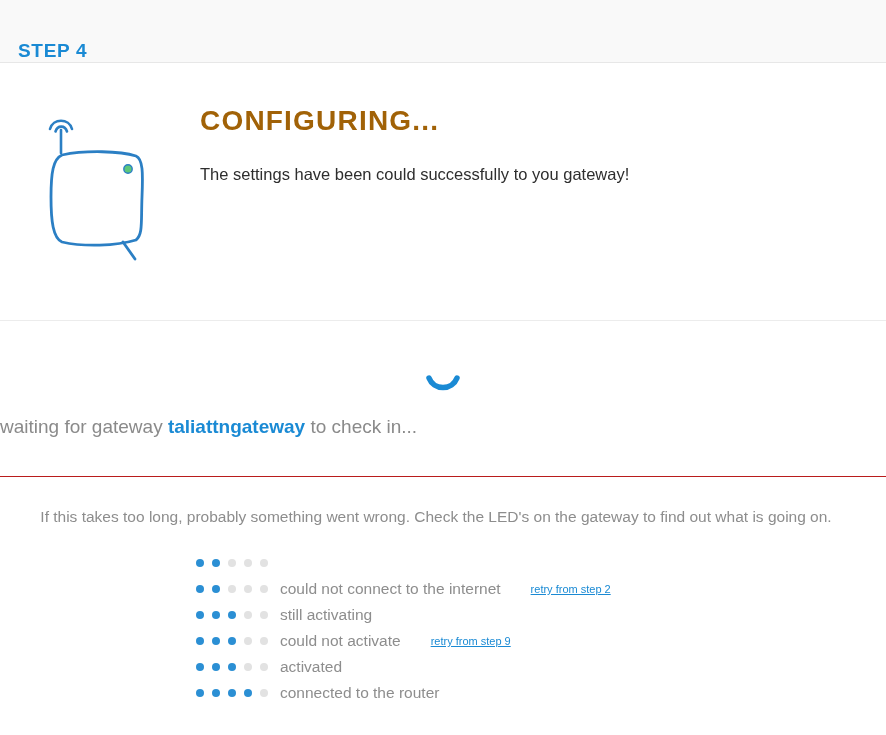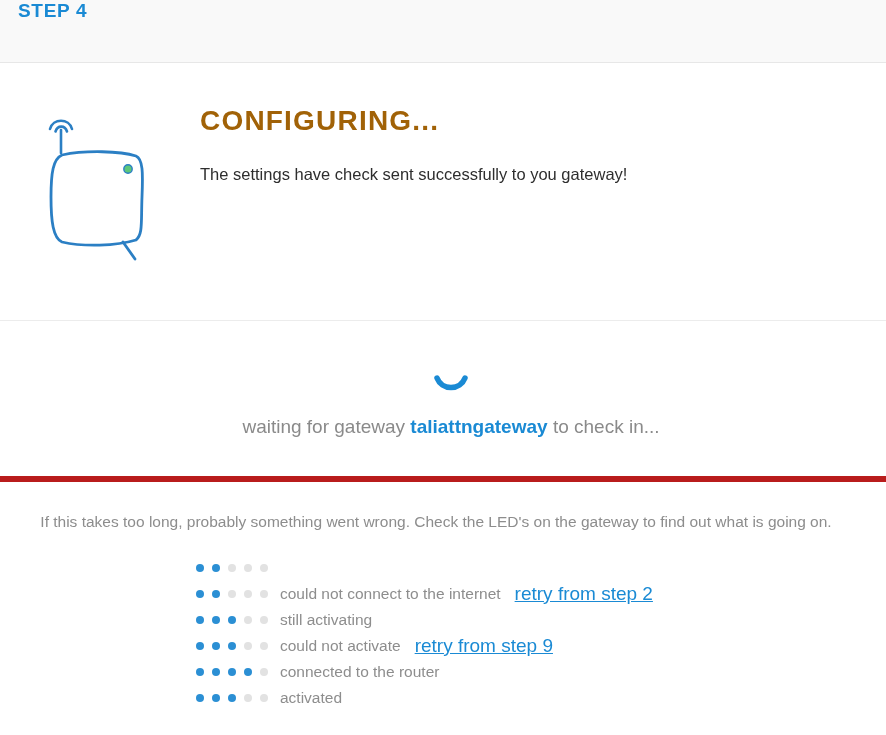--- a/index.html
+++ b/index.html
@@ -11,21 +11,21 @@
     font-family: "Liberation Sans", sans-serif;
     overflow: hidden;
   }
 
   
   .step-header {
     height: 63px;
     background: #f9f9f9;
     border-bottom: 1px solid #e7e7e7;
     display: flex;
-    align-items: flex-start;
+    align-items: flex-end;
     padding-left: 18px;
   }
   .step-header-title {
     color: #1a8ad4;
     font-size: 19px;
     font-weight: bold;
     letter-spacing: 0.7px;
   }
 
   
@@ -54,23 +54,23 @@
     margin-bottom: 26px;
   }
   .intro-line {
     color: #2e2e2e;
     font-size: 16.5px;
     line-height: 1.45;
   }
 
   
   .waiting-section {
-    border-bottom: 6px solid #b91c1c;
-    padding: 40px 0 36px 16px;
-    text-align: center;
+    border-bottom: 1px solid #b91c1c;
+    padding: 40px 0 36px 0;
+    text-align: left;
   }
   .spinner {
     width: 46px;
     height: 46px;
     margin: 0 auto 8px auto;
     position: relative;
   }
   .spinner svg { display: block; }
   .waiting-line {
     font-size: 19px;
@@ -120,24 +120,24 @@
   .dot.on  { background: #2b8fd4; }
   .dot.off { background: #e2e2e2; }
 
   .led-label {
     color: #8d8d8d;
     font-size: 15.5px;
     white-space: nowrap;
   }
   .led-link {
     color: #1a8ad4;
-    font-size: 19px;
+    font-size: 11px;
     text-decoration: underline;
     white-space: nowrap;
-    margin-left: 14px;
+    margin-left: 30px;
     cursor: pointer;
   }
 </style>
 </head>
 <body>
 
 <div class="step-header">
   <span class="step-header-title">STEP 4</span>
 </div>
 
@@ -158,21 +158,21 @@
 
         <path d="M83 133 L95 150" stroke="#2b7fc4" stroke-width="2.8" stroke-linecap="round"></path>
 
         <circle cx="88" cy="60" r="4.2" fill="#5dc77a" stroke="#2b7fc4" stroke-width="1.4"></circle>
       </svg>
     </span>
   </div>
 
   <div class="intro-text-wrap">
     <div class="configuring-title">CONFIGURING...</div>
-    <div class="intro-line">The settings have check sent successfully to you gateway!</div>
+    <div class="intro-line">The settings have been could successfully to you gateway!</div>
   </div>
 
 </div>
 
 <div class="waiting-section">
 
   <div class="spinner">
     <svg width="46" height="46" viewBox="0 0 46 46" xmlns="http://www.w3.org/2000/svg">
       <path d="M9 17 A15 15 0 0 0 37 17" stroke="#1a8ad4" stroke-width="5.5" stroke-linecap="round" fill="none"></path>
     </svg>
@@ -228,30 +228,30 @@
           <span class="dot off"></span>
         </span>
         <span class="led-label">could not activate</span>
         <a class="led-link">retry from step 9</a>
       </li>
       <li class="led-row">
         <span class="led-dots">
           <span class="dot on"></span>
           <span class="dot on"></span>
           <span class="dot on"></span>
+          <span class="dot off"></span>
+          <span class="dot off"></span>
+        </span>
+        <span class="led-label">activated</span>
+      </li>
+      <li class="led-row">
+        <span class="led-dots">
+          <span class="dot on"></span>
+          <span class="dot on"></span>
+          <span class="dot on"></span>
           <span class="dot on"></span>
           <span class="dot off"></span>
         </span>
         <span class="led-label">connected to the router</span>
       </li>
-      <li class="led-row">
-        <span class="led-dots">
-          <span class="dot on"></span>
-          <span class="dot on"></span>
-          <span class="dot on"></span>
-          <span class="dot off"></span>
-          <span class="dot off"></span>
-        </span>
-        <span class="led-label">activated</span>
-      </li>
     </ul>
 
 </div>
 
 </body></html>

